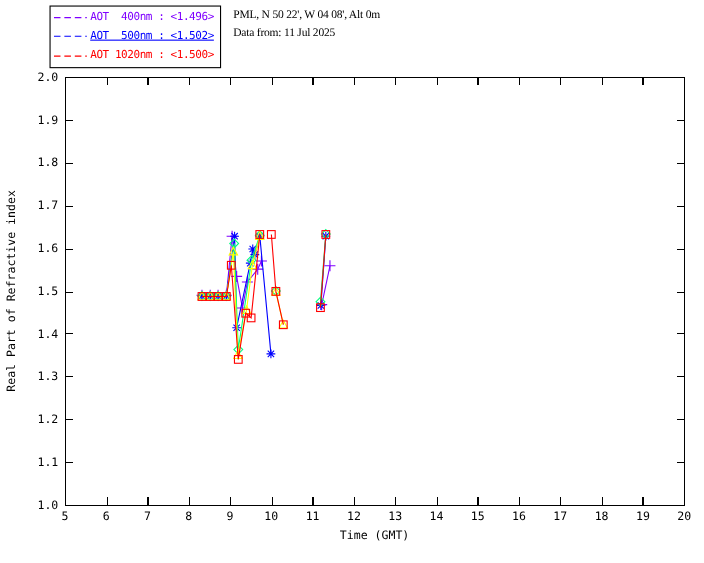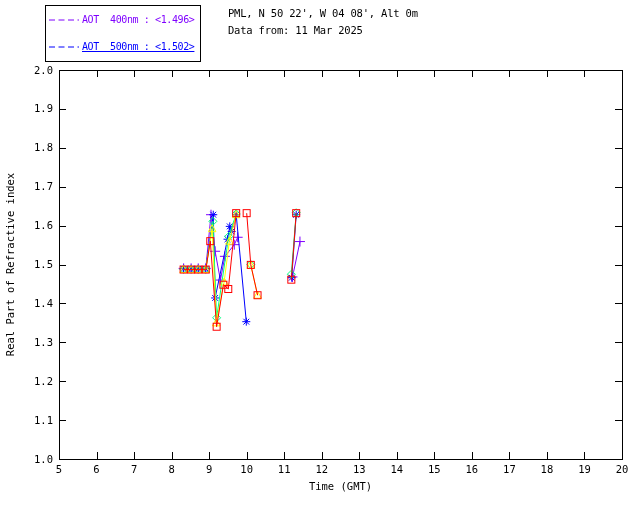--- a/index.html
+++ b/index.html
@@ -13,22 +13,22 @@
     display:flex; flex-direction:column; justify-content:space-around;
     padding:1px 0 1px 3px;
   }
   .legend-row { display:flex; align-items:center; height:10px; }
   .legend-row svg { flex:0 0 auto; }
   .legend-label {
     font-size:10px; line-height:10px; white-space:pre;
     letter-spacing:-0.4px; margin-left:3px;
   }
   .header {
-    position:absolute; left:228px; top:6px; z-index:2;
-    font-size:10.5px; color:#000; letter-spacing:-0.2px;
+    position:absolute; left:212px; top:6px; z-index:2;
+    font-size:10.5px; color:#000; letter-spacing:-0.2px;font-family:Liberation Serif, serif;
   }
   .header div { height:17px; line-height:15px; white-space:pre; }
 </style>
 </head>
 <body>
 
 <div class="figure">
 
   <div class="legend" id="legend">
       <div class="legend-row">
@@ -36,25 +36,31 @@
           <line x1="0" y1="3" x2="30" y2="3" stroke="#7F00FF" stroke-width="1" stroke-dasharray="6 3.5"></line>
         </svg>
         <span class="legend-label" style="color: rgb(127, 0, 255);">AOT  400nm : &lt;1.496&gt;</span>
       </div>
       <div class="legend-row">
         <svg width="30" height="6">
           <line x1="0" y1="3" x2="30" y2="3" stroke="#0000FF" stroke-width="1" stroke-dasharray="6 3.5"></line>
         </svg>
         <span class="legend-label" style="color: rgb(0, 0, 255); text-decoration: underline;">AOT  500nm : &lt;1.502&gt;</span>
       </div>
+      <div class="legend-row">
+        <svg width="30" height="6">
+          <line x1="0" y1="3" x2="30" y2="3" stroke="#FF0000" stroke-width="1" stroke-dasharray="6 3.5"></line>
+        </svg>
+        <span class="legend-label" style="color: rgb(255, 0, 0);">AOT 1020nm : &lt;1.500&gt;</span>
+      </div>
     </div>
 
   <div class="header">
     <div>PML, N 50 22', W 04 08', Alt 0m</div>
-    <div>Data from: 11 Mar 2025</div>
+    <div>Data from: 11 Jul 2025</div>
   </div>
 
   <svg class="plot" id="plot" width="640" height="512" viewBox="0 0 640 512">
       <g stroke="#000000" fill="none" stroke-width="1" shape-rendering="crispEdges">
         <rect x="59.5" y="70.5" width="563" height="389"></rect>
         <line x1="59.5" y1="459" x2="59.5" y2="452"></line>
         <line x1="59.5" y1="70" x2="59.5" y2="77"></line>
         <line x1="97.5" y1="459" x2="97.5" y2="452"></line>
         <line x1="97.5" y1="70" x2="97.5" y2="77"></line>
         <line x1="134.5" y1="459" x2="134.5" y2="452"></line>

